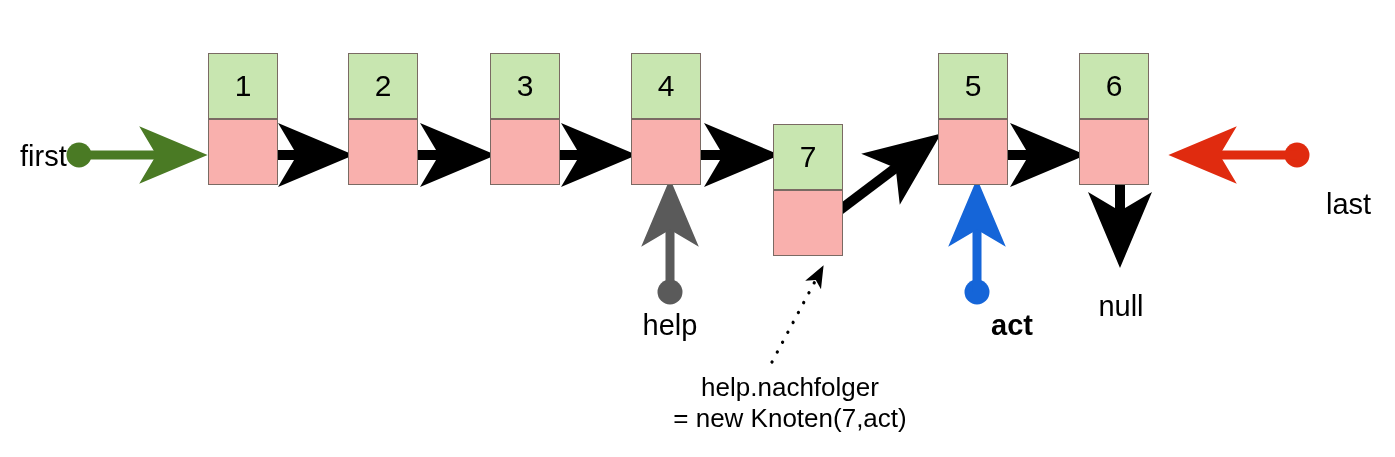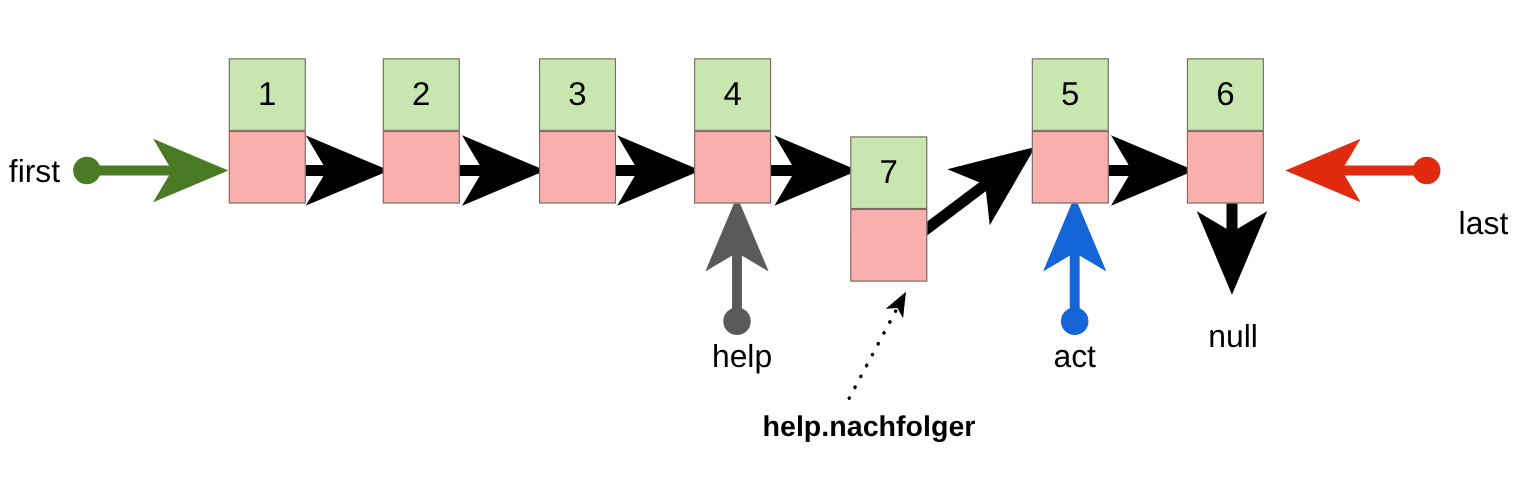--- a/index.html
+++ b/index.html
@@ -171,26 +171,27 @@
   <div class="node-box node-data" style="left:938px; top:53px; width:70px; height:66px;">
     <span>5</span>
   </div>
   <div class="node-box node-next" style="left:938px; top:119px; width:70px; height:66px;"></div>
 
   <div class="node-box node-data" style="left:1079px; top:53px; width:70px; height:66px;">
     <span>6</span>
   </div>
   <div class="node-box node-next" style="left:1079px; top:119px; width:70px; height:66px;"></div>
 
-  <div class="txt label-ptr" style="left:8px; top:140px;">first</div>
+  <div class="txt label-ptr" style="left:20px; top:140px;">first</div>
 
   <div class="txt label-ptr" style="left:1326px; top:140px;margin-top:48px;">last</div>
 
-  <div class="txt label-ptr" style="left:638px; top:309px; width:64px; text-align:right;">help</div>
+  <div class="txt label-ptr" style="left:638px; top:309px; width:64px; text-align:center;">help</div>
 
-  <div class="txt label-ptr" style="left:947px; top:309px; width:60px; text-align:center;">act</div>
+  <div class="txt label-ptr" style="left:982px; top:309px; width:60px; text-align:center;font-weight:bold;">act</div>
 
   <div class="txt label-ptr" style="left:1090px; top:258px; width:62px; text-align:center;margin-top:32px;">null</div>
 
-  <div class="txt annot-line" style="left:620px; top:372px; width:340px;font-weight:bold;">help.nachfolger</div>
+  <div class="txt annot-line" style="left:620px; top:372px; width:340px;">help.nachfolger</div>
 
+  <div class="txt annot-line" style="left:620px; top:403px; width:340px;">= new Knoten(7,act)</div>
 
 </div>
 
 </body></html>

